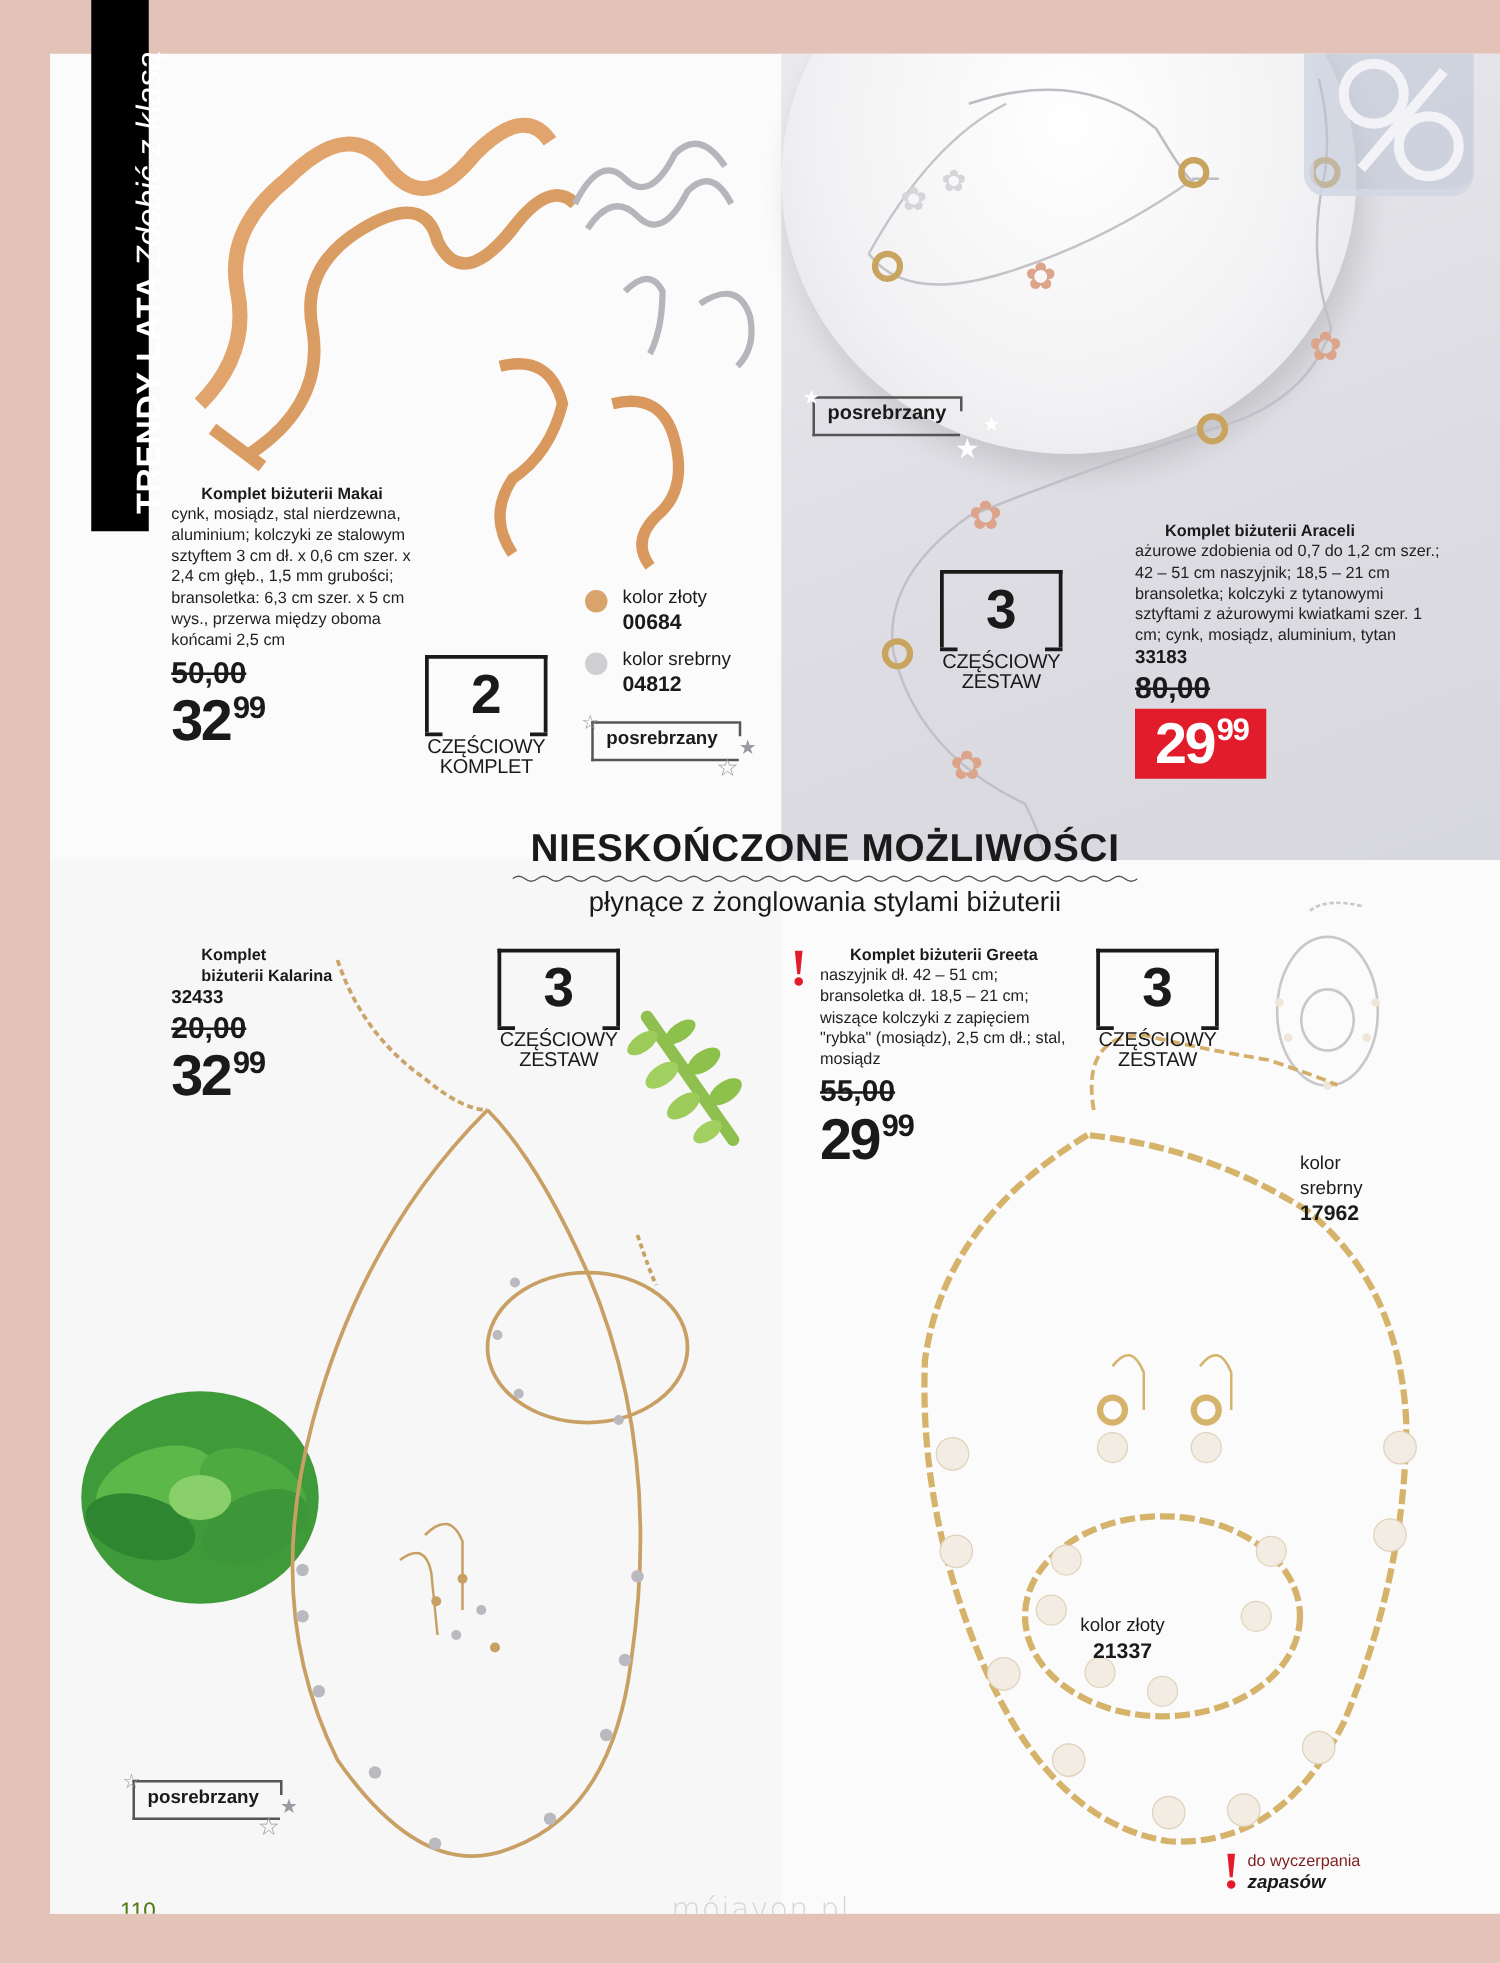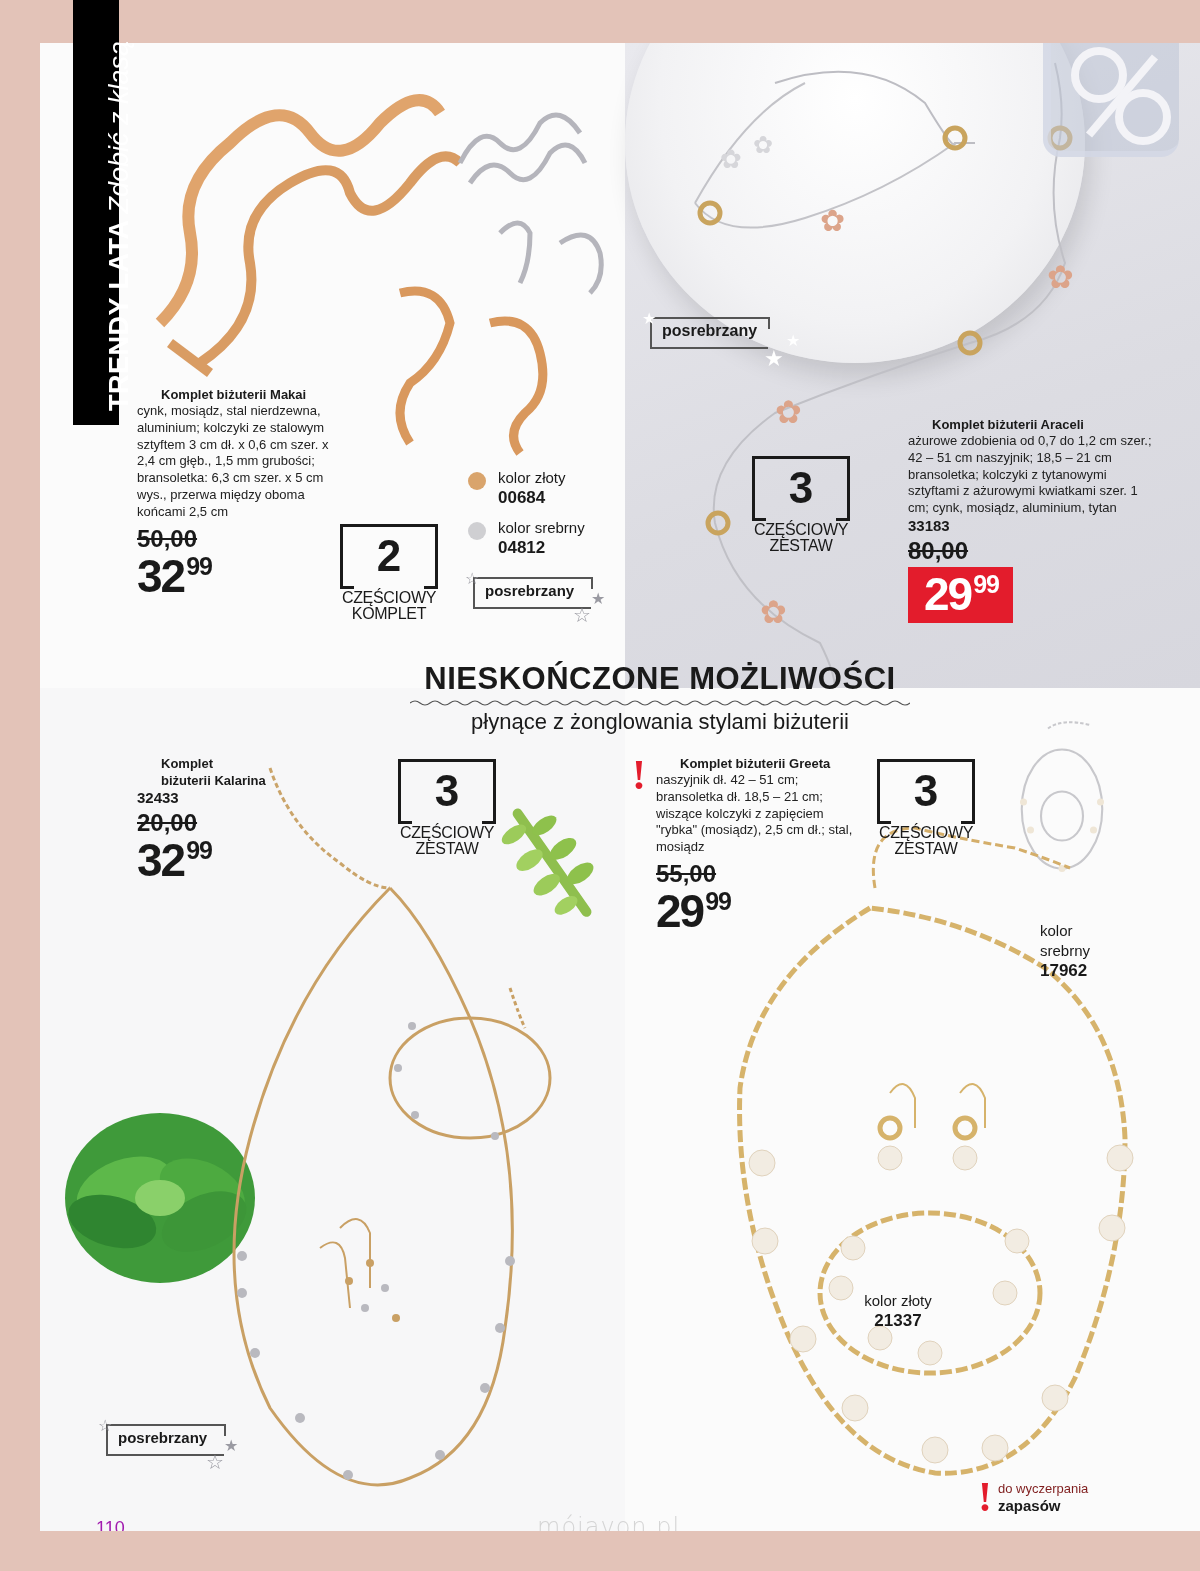--- a/index.html
+++ b/index.html
@@ -57,25 +57,25 @@
   .headline h2 { font-size: 22px; font-weight: 400; line-height: 26px; }
 
   .exclaim { color: #e31c2c; font-weight: 700; font-size: 42px; line-height: 40px; font-family: "Liberation Serif", serif; }
 
   
   svg { display: block; }
 
   .percent-icon { left: 1003px; top: -26px; width: 136px; height: 140px; border-radius: 18px; background: rgba(190,196,214,0.55); border-left: 8px solid rgba(215,220,232,0.7); border-bottom: 6px solid rgba(215,220,232,0.7); }
 
   .watermark { left: 497px; top: 1470px; font-size: 24px; color: rgba(200,200,200,0.75); letter-spacing: 1px; font-family: "DejaVu Sans", sans-serif; font-weight: 300; }
-  .page-num { left: 56px; top: 1475px; font-size: 18px; color: #a21caf; }
+  .page-num { left: 56px; top: 1475px; font-size: 18px; color: #4d7c0f; }
 
   .stock-note { left: 938px; top: 1434px; display: flex; align-items: center; gap: 6px; }
   .stock-note .t1 { font-size: 13px; line-height: 16px; color: #7f1d1d; }
-  .stock-note .t2 { font-size: 15px; font-weight: 700; line-height: 17px; }
+  .stock-note .t2 { font-size: 15px; font-weight: 700; line-height: 17px; font-style: italic; }
 </style>
 </head>
 <body>
 
 <div class="page">
 
   <div class="abs panel-araceli">
     <div class="abs pedestal"></div>
     <svg class="abs" style="left:0;top:0" width="575" height="645">
 

